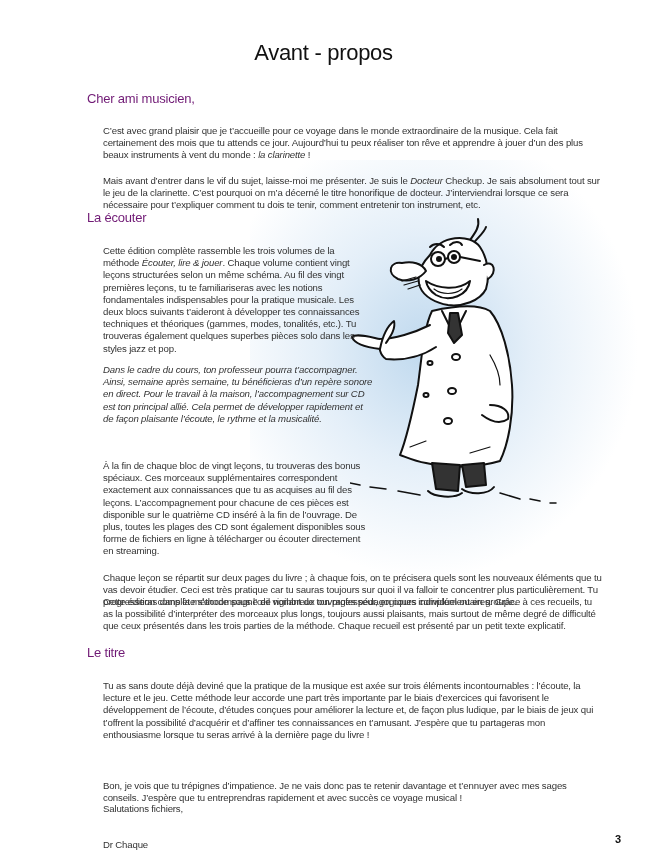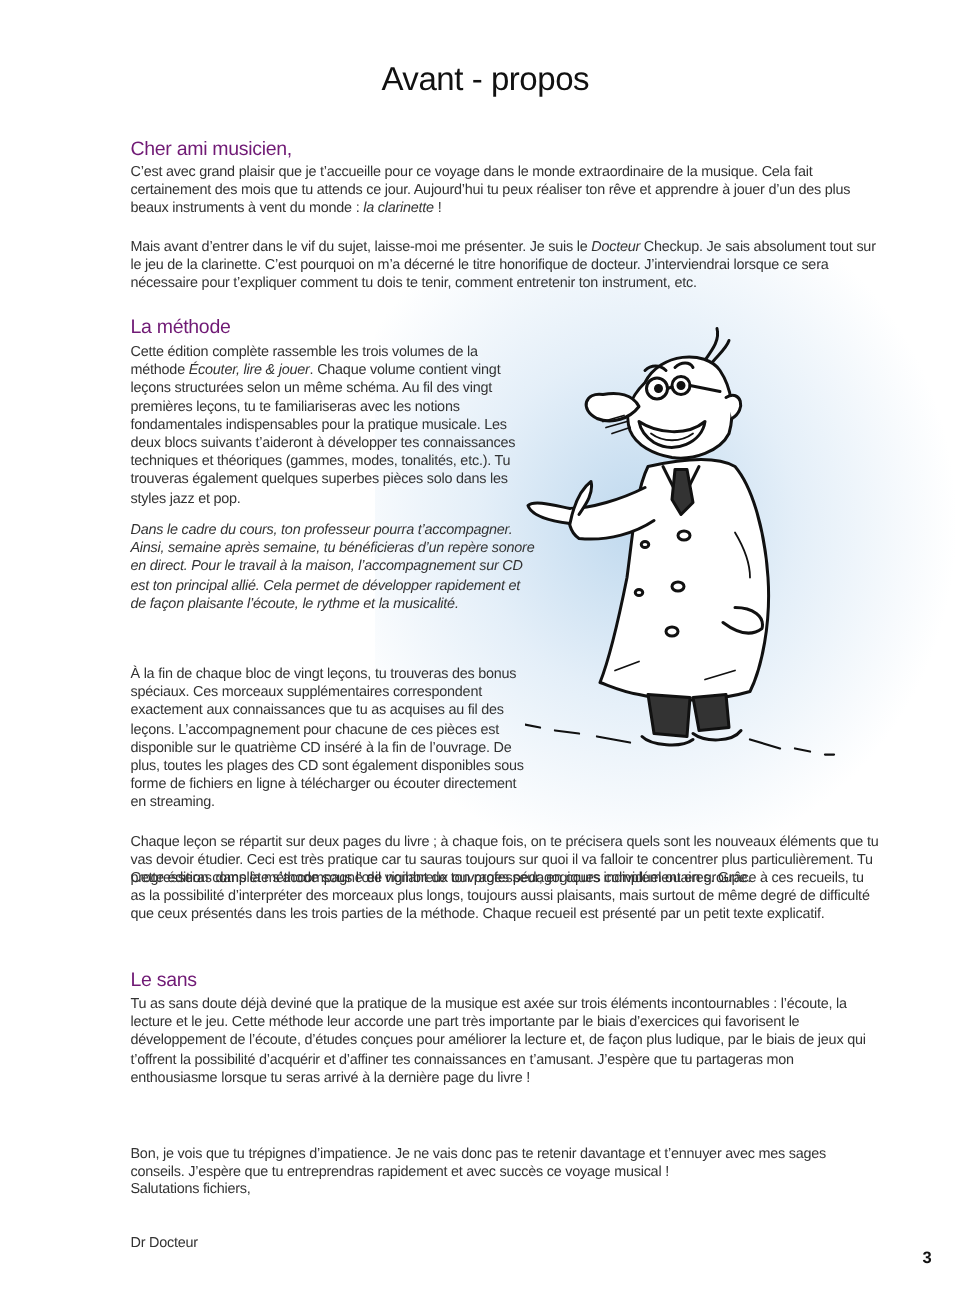--- a/index.html
+++ b/index.html
@@ -11,21 +11,21 @@
       position: absolute; left: 0; width: 647px; top: 40px;
       text-align: center; font-weight: normal; font-size: 22px; color: #111;
       letter-spacing: -0.3px;
     }
     .heading {
       position: absolute; left: 87px; font-weight: normal; font-size: 13px; color: #701a75;
       letter-spacing: -0.2px;
     }
     .para {
       position: absolute; left: 87px; font-size: 9.6px; line-height: 12.2px; color: #333;
-      margin: 0; letter-spacing: -0.15px;
+      margin: 16px; letter-spacing: -0.15px;
     }
     .para i { font-style: italic; }
     .wide { width: 500px; }
     .narrow { width: 270px; }
     .glow {
       position: absolute; left: 250px; top: 160px; width: 390px; height: 420px;
       background: radial-gradient(ellipse at 45% 45%, rgba(180,210,235,0.85) 0%, rgba(210,228,244,0.6) 35%, rgba(255,255,255,0) 70%);
       z-index: 0;
     }
     .illus { position: absolute; left: 350px; top: 215px; width: 230px; height: 300px; z-index: 1; }
@@ -38,21 +38,21 @@
 <body>
 
 <div class="page-title">Avant - propos</div>
 
 <div class="heading" style="top:91px;">Cher ami musicien,</div>
 <p class="para wide" style="top:109px;"><span>C’est avec grand plaisir que je t’accueille pour ce voyage dans le monde extraordinaire de la musique. Cela fait certainement des mois que tu attends ce jour. Aujourd’hui tu peux réaliser ton rêve et apprendre à jouer d’un des plus beaux instruments à vent du monde : </span><i>la clarinette</i><span> !</span></p>
 <p class="para wide" style="top:159px;"><span>Mais avant d’entrer dans le vif du sujet, laisse-moi me présenter. Je suis le </span><i>Docteur</i><span> Checkup. Je sais absolument tout sur le jeu de la clarinette. C’est pourquoi on m’a décerné le titre honorifique de docteur. J’interviendrai lorsque ce sera nécessaire pour t’expliquer comment tu dois te tenir, comment entretenir ton instrument, etc.</span></p>
 
 <div class="glow"></div>
 
-<div class="heading" style="top:210px;">La méthode</div>
+<div class="heading" style="top:210px;">La écouter</div>
 <p class="para narrow" style="top:229px;"><span>Cette édition complète rassemble les trois volumes de la méthode </span><i>Écouter, lire &amp; jouer</i><span>. Chaque volume contient vingt leçons structurées selon un même schéma. Au fil des vingt premières leçons, tu te familiariseras avec les notions fondamentales indispensables pour la pratique musicale. Les deux blocs suivants t’aideront à développer tes connaissances techniques et théoriques (gammes, modes, tonalités, etc.). Tu trouveras également quelques superbes pièces solo dans les styles jazz et pop.</span></p>
 <p class="para narrow" style="top:348px;font-style:italic;">Dans le cadre du cours, ton professeur pourra t’accompagner. Ainsi, semaine après semaine, tu bénéficieras d’un repère sonore en direct. Pour le travail à la maison, l’accompagnement sur CD est ton principal allié. Cela permet de développer rapidement et de façon plaisante l’écoute, le rythme et la musicalité.</p>
 <p class="para narrow" style="top:444px;">À la fin de chaque bloc de vingt leçons, tu trouveras des bonus spéciaux. Ces morceaux supplémentaires correspondent exactement aux connaissances que tu as acquises au fil des leçons. L’accompagnement pour chacune de ces pièces est disponible sur le quatrième CD inséré à la fin de l’ouvrage. De plus, toutes les plages des CD sont également disponibles sous forme de fichiers en ligne à télécharger ou écouter directement en streaming.</p>
 <p class="para wide" style="top:556px;">Chaque leçon se répartit sur deux pages du livre ; à chaque fois, on te précisera quels sont les nouveaux éléments que tu vas devoir étudier. Ceci est très pratique car tu sauras toujours sur quoi il va falloir te concentrer plus particulièrement. Tu progresseras dans la méthode sous l’œil vigilant de ton professeur, en cours individuel ou en groupe.</p>
 <p class="para wide" style="top:580px;">Cette édition complète s’accompagne de nombreux ouvrages pédagogiques complémentaires. Grâce à ces recueils, tu as la possibilité d’interpréter des morceaux plus longs, toujours aussi plaisants, mais surtout de même degré de difficulté que ceux présentés dans les trois parties de la méthode. Chaque recueil est présenté par un petit texte explicatif.</p>
 
 <svg class="illus" viewBox="0 0 230 300">
   <g fill="#fff" stroke="#111" stroke-width="2" stroke-linejoin="round" stroke-linecap="round">
 
     <path d="M118 28 C125 18 130 12 128 4" fill="none"></path>
@@ -97,19 +97,19 @@
     <path d="M140 140 C146 150 150 160 150 170 M60 232 L76 226 M120 238 L140 232" fill="none" stroke-width="1.2"></path>
 
     <path d="M82 248 L86 274 L108 276 L110 250 Z M112 250 L116 272 L136 270 L134 248 Z" fill="#333"></path>
 
     <path d="M78 276 C84 282 104 284 112 278 M112 274 C120 280 138 280 144 272" fill="none"></path>
 
     <path d="M0 268 L10 270 M20 272 L36 274 M48 276 L70 280 M150 278 L170 284 M180 284 L190 286 M200 288 L206 288" fill="none" stroke-width="1.5"></path>
   </g>
 </svg>
 
-<div class="heading" style="top:645px;">Le sans</div>
+<div class="heading" style="top:645px;">Le titre</div>
 <p class="para wide" style="top:664px;">Tu as sans doute déjà deviné que la pratique de la musique est axée sur trois éléments incontournables : l’écoute, la lecture et le jeu. Cette méthode leur accorde une part très importante par le biais d’exercices qui favorisent le développement de l’écoute, d’études conçues pour améliorer la lecture et, de façon plus ludique, par le biais de jeux qui t’offrent la possibilité d’acquérir et d’affiner tes connaissances en t’amusant. J’espère que tu partageras mon enthousiasme lorsque tu seras arrivé à la dernière page du livre !</p>
 <p class="para wide" style="top:764px;">Bon, je vois que tu trépignes d’impatience. Je ne vais donc pas te retenir davantage et t’ennuyer avec mes sages conseils. J’espère que tu entreprendras rapidement et avec succès ce voyage musical !</p>
 <p class="para wide" style="top:787px;">Salutations fichiers,</p>
-<p class="para wide" style="top:823px;">Dr Docteur</p>
+<p class="para wide" style="top:823px;">Dr Chaque</p>
 
 <div class="page-number">3</div>
 
 </body></html>

